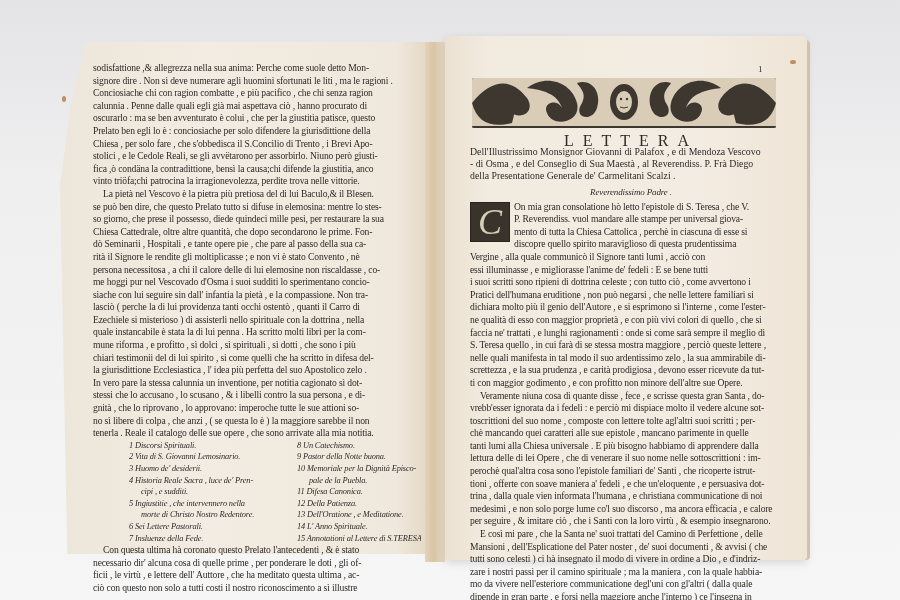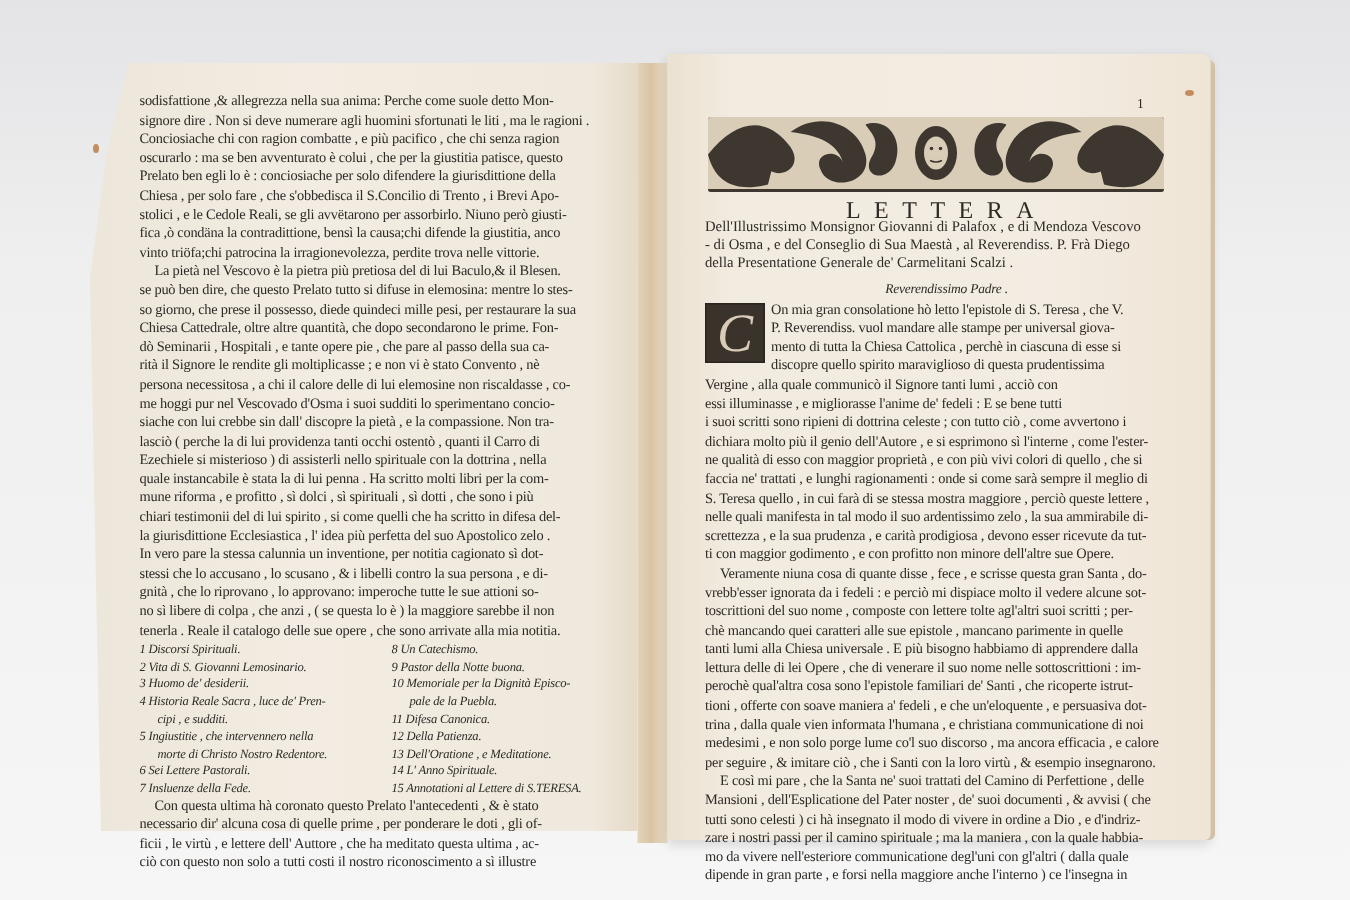--- a/index.html
+++ b/index.html
@@ -35,21 +35,21 @@
   }
   .text {
     position:absolute; color:#2e2a26; font-size:9.6px; line-height:12.6px;
     letter-spacing:-0.15px;
   }
   .left-text { left:93px; top:62px; width:327px; }
   .right-text { left:470px; top:150px; width:322px; }
   .line { white-space:nowrap; overflow:hidden; text-align:justify; }
   .indent { padding-left:10px; }
   .catalog { display:grid; grid-template-columns: 168px 160px; column-gap:0; font-style:italic; font-size:8.4px; line-height:11.6px; }
-  .catalog .cell { white-space:nowrap; overflow:hidden; }
+  .catalog .cell { white-space:nowrap; overflow:hidden;margin-left:36px; }
   .catalog .cont { padding-left:12px; }
   .page-num { position:absolute; left:758px; top:64px; font-size:9px; color:#2e2a26; }
   .ornament {
     position:absolute; left:472px; top:78px; width:304px; height:50px;
     background:#3e3730; border-radius:2px; overflow:hidden;
   }
   .ornament svg { width:100%; height:100%; display:block; }
   .heading {
     position:absolute; left:470px; top:132px; width:322px; text-align:center;
     color:#2e2a26; font-size:16px; letter-spacing:9px;
@@ -75,35 +75,36 @@
   <div class="leaf-edge"></div>
   <div class="page page-right"></div>
   <div class="stain" style="left:62px;top:96px;width:4px;height:6px;"></div>
   <div class="stain" style="left:790px;top:60px;width:6px;height:4px;"></div>
 
   <div class="text left-text" id="left-text">
     <div id="left-lines">
         <div class="line">sodisfattione ,&amp; allegrezza nella sua anima: Perche come suole detto Mon-</div>
         <div class="line">signore dire . Non si deve numerare agli huomini sfortunati le liti , ma le ragioni .</div>
         <div class="line">Conciosiache chi con ragion combatte , e più pacifico , che chi senza ragion</div>
+        <div class="line">calunnia . Penne dalle quali egli già mai aspettava ciò , hanno procurato di</div>
         <div class="line">oscurarlo : ma se ben avventurato è colui , che per la giustitia patisce, questo</div>
         <div class="line">Prelato ben egli lo è : conciosiache per solo difendere la giurisdittione della</div>
         <div class="line">Chiesa , per solo fare , che s'obbedisca il S.Concilio di Trento , i Brevi Apo-</div>
         <div class="line">stolici , e le Cedole Reali, se gli avvëtarono per assorbirlo. Niuno però giusti-</div>
         <div class="line">fica ,ò condäna la contradittione, bensì la causa;chi difende la giustitia, anco</div>
         <div class="line">vinto triöfa;chi patrocina la irragionevolezza, perdite trova nelle vittorie.</div>
         <div class="line indent">La pietà nel Vescovo è la pietra più pretiosa del di lui Baculo,&amp; il Blesen.</div>
         <div class="line">se può ben dire, che questo Prelato tutto si difuse in elemosina: mentre lo stes-</div>
         <div class="line">so giorno, che prese il possesso, diede quindeci mille pesi, per restaurare la sua</div>
         <div class="line">Chiesa Cattedrale, oltre altre quantità, che dopo secondarono le prime. Fon-</div>
         <div class="line">dò Seminarii , Hospitali , e tante opere pie , che pare al passo della sua ca-</div>
         <div class="line">rità il Signore le rendite gli moltiplicasse ; e non vi è stato Convento , nè</div>
         <div class="line">persona necessitosa , a chi il calore delle di lui elemosine non riscaldasse , co-</div>
         <div class="line">me hoggi pur nel Vescovado d'Osma i suoi sudditi lo sperimentano concio-</div>
-        <div class="line">siache con lui crebbe sin dall' discopre la pietà , e la compassione. Non tra-</div>
+        <div class="line">siache con lui seguire sin dall' infantia la pietà , e la compassione. Non tra-</div>
         <div class="line">lasciò ( perche la di lui providenza tanti occhi ostentò , quanti il Carro di</div>
         <div class="line">Ezechiele si misterioso ) di assisterli nello spirituale con la dottrina , nella</div>
         <div class="line">quale instancabile è stata la di lui penna . Ha scritto molti libri per la com-</div>
         <div class="line">mune riforma , e profitto , sì dolci , sì spirituali , sì dotti , che sono i più</div>
         <div class="line">chiari testimonii del di lui spirito , si come quelli che ha scritto in difesa del-</div>
         <div class="line">la giurisdittione Ecclesiastica , l' idea più perfetta del suo Apostolico zelo .</div>
         <div class="line">In vero pare la stessa calunnia un inventione, per notitia cagionato sì dot-</div>
         <div class="line">stessi che lo accusano , lo scusano , &amp; i libelli contro la sua persona , e di-</div>
         <div class="line">gnità , che lo riprovano , lo approvano: imperoche tutte le sue attioni so-</div>
         <div class="line">no sì libere di colpa , che anzi , ( se questa lo è ) la maggiore sarebbe il non</div>
@@ -171,20 +172,21 @@
     <div id="dropcap-lines">
         <div class="line">On mia gran consolatione hò letto l'epistole di S. Teresa , che V.</div>
         <div class="line">P. Reverendiss. vuol mandare alle stampe per universal giova-</div>
         <div class="line">mento di tutta la Chiesa Cattolica , perchè in ciascuna di esse si</div>
         <div class="line">discopre quello spirito maraviglioso di questa prudentissima</div>
         <div class="line">Vergine , alla quale communicò il Signore tanti lumi , acciò con</div>
         <div class="line">essi illuminasse , e migliorasse l'anime de' fedeli : E se bene tutti</div>
       </div>
     <div id="right-lines" style="clear:both;">
         <div class="line">i suoi scritti sono ripieni di dottrina celeste ; con tutto ciò , come avvertono i</div>
+        <div class="line">Pratici dell'humana eruditione , non può negarsi , che nelle lettere familiari si</div>
         <div class="line">dichiara molto più il genio dell'Autore , e si esprimono sì l'interne , come l'ester-</div>
         <div class="line">ne qualità di esso con maggior proprietà , e con più vivi colori di quello , che si</div>
         <div class="line">faccia ne' trattati , e lunghi ragionamenti : onde si come sarà sempre il meglio di</div>
         <div class="line">S. Teresa quello , in cui farà di se stessa mostra maggiore , perciò queste lettere ,</div>
         <div class="line">nelle quali manifesta in tal modo il suo ardentissimo zelo , la sua ammirabile di-</div>
         <div class="line">screttezza , e la sua prudenza , e carità prodigiosa , devono esser ricevute da tut-</div>
         <div class="line">ti con maggior godimento , e con profitto non minore dell'altre sue Opere.</div>
         <div class="line indent">Veramente niuna cosa di quante disse , fece , e scrisse questa gran Santa , do-</div>
         <div class="line">vrebb'esser ignorata da i fedeli : e perciò mi dispiace molto il vedere alcune sot-</div>
         <div class="line">toscrittioni del suo nome , composte con lettere tolte agl'altri suoi scritti ; per-</div>

